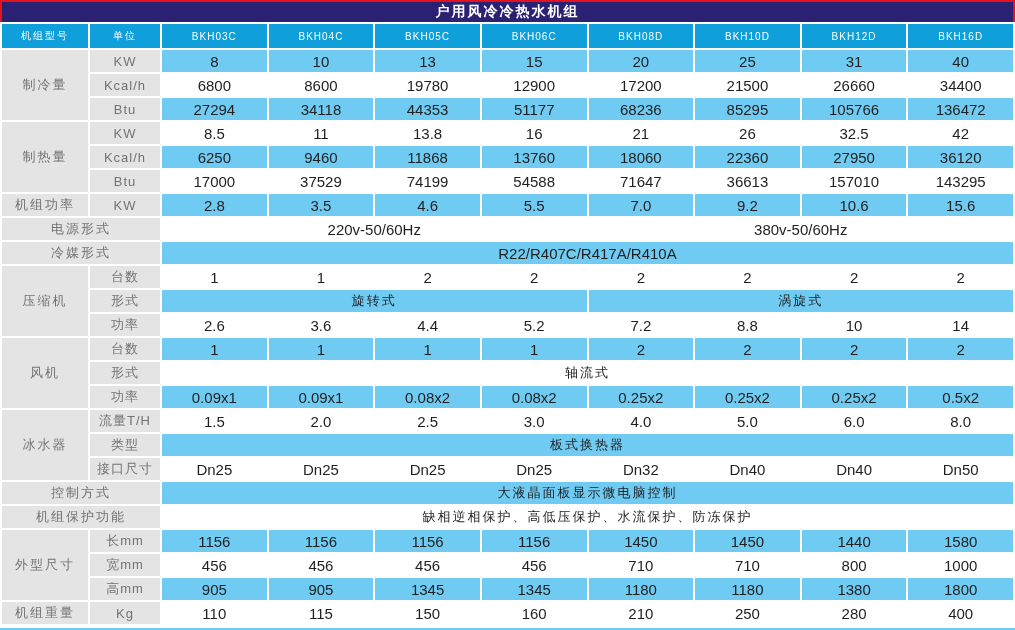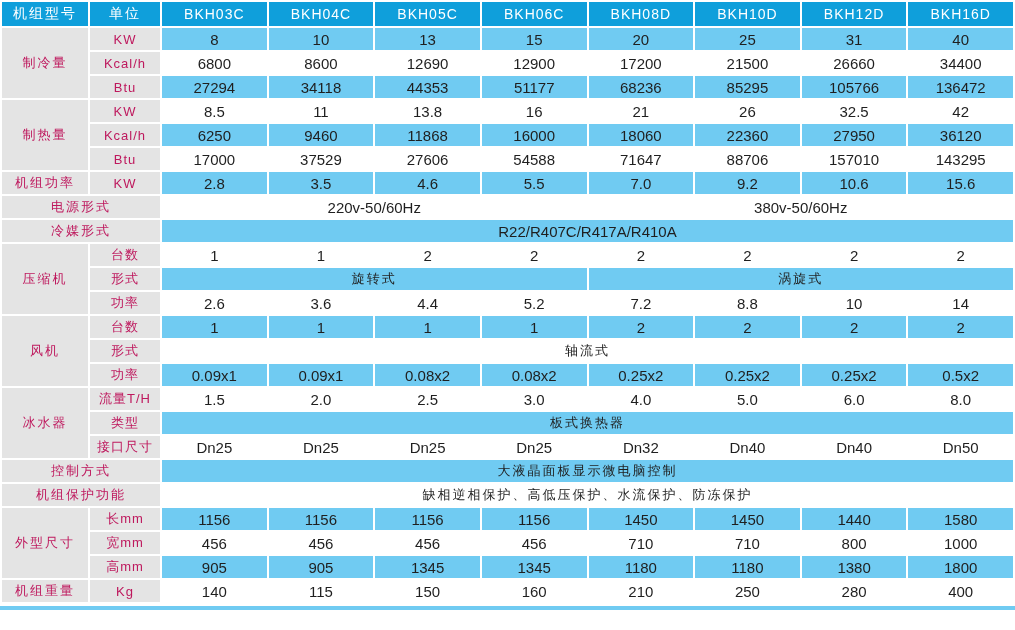--- a/index.html
+++ b/index.html
@@ -20,38 +20,39 @@
   table.spec-table{
     width:1015px;border-collapse:collapse;table-layout:fixed;
   }
   .spec-table th,.spec-table td{
     box-sizing:border-box;border:2px solid #fff;
     text-align:center;vertical-align:middle;
     padding:0;overflow:hidden;white-space:nowrap;
   }
   .spec-table thead th{
     height:26px;background:var(--header-bg,#0f9fdb);
-    color:#fff;font-size:14px;font-weight:normal;letter-spacing:2px;
+    color:#fff;font-size:10px;font-weight:normal;letter-spacing:2px;
   }
   .spec-table thead th.model-h{letter-spacing:1px;margin-left:30px;}
   .spec-table tbody td{height:24px;font-size:15px;}
   .spec-table td.lbl{
     background:var(--label-bg,#e4e4e4);
-    font-size:13px;letter-spacing:2px;color:#be185d;
+    font-size:13px;letter-spacing:2px;color:#737373;
   }
   .spec-table td.unit-lbl{letter-spacing:1px;}
   .spec-table td.val{background:#fff;}
   .spec-table tr.blue td.val{background:var(--row-blue,#70cbf2);}
   .spec-table td.cjk{font-size:13px;letter-spacing:2px;margin-left:8px;}
   .bottom-strip{height:4px;background:var(--row-blue,#70cbf2);margin-top:2px;}
 </style>
 </head>
 <body>
 
 <div class="page">
+  <div class="title-bar">户用风冷冷热水机组</div>
 
   <table class="spec-table">
     <colgroup>
       <col style="width:88px">
       <col style="width:72px">
       <col>
         <col>
         <col>
         <col>
         <col>
@@ -83,21 +84,21 @@
           <td class="val">15</td>
           <td class="val">20</td>
           <td class="val">25</td>
           <td class="val">31</td>
           <td class="val">40</td>
         </tr>
         <tr class="white">
           <td class="lbl unit-lbl">Kcal/h</td>
           <td class="val">6800</td>
           <td class="val">8600</td>
-          <td class="val">12690</td>
+          <td class="val">19780</td>
           <td class="val">12900</td>
           <td class="val">17200</td>
           <td class="val">21500</td>
           <td class="val">26660</td>
           <td class="val">34400</td>
         </tr>
         <tr class="blue">
           <td class="lbl unit-lbl">Btu</td>
           <td class="val">27294</td>
           <td class="val">34118</td>
@@ -118,34 +119,34 @@
           <td class="val">21</td>
           <td class="val">26</td>
           <td class="val">32.5</td>
           <td class="val">42</td>
         </tr>
         <tr class="blue">
           <td class="lbl unit-lbl">Kcal/h</td>
           <td class="val">6250</td>
           <td class="val">9460</td>
           <td class="val">11868</td>
-          <td class="val">16000</td>
+          <td class="val">13760</td>
           <td class="val">18060</td>
           <td class="val">22360</td>
           <td class="val">27950</td>
           <td class="val">36120</td>
         </tr>
         <tr class="white">
           <td class="lbl unit-lbl">Btu</td>
           <td class="val">17000</td>
           <td class="val">37529</td>
-          <td class="val">27606</td>
+          <td class="val">74199</td>
           <td class="val">54588</td>
           <td class="val">71647</td>
-          <td class="val">88706</td>
+          <td class="val">36613</td>
           <td class="val">157010</td>
           <td class="val">143295</td>
         </tr>
         <tr class="blue">
           <td class="lbl" rowspan="1">机组功率</td>
           <td class="lbl unit-lbl">KW</td>
           <td class="val">2.8</td>
           <td class="val">3.5</td>
           <td class="val">4.6</td>
           <td class="val">5.5</td>
@@ -283,21 +284,21 @@
           <td class="val">1345</td>
           <td class="val">1345</td>
           <td class="val">1180</td>
           <td class="val">1180</td>
           <td class="val">1380</td>
           <td class="val">1800</td>
         </tr>
         <tr class="white">
           <td class="lbl" rowspan="1">机组重量</td>
           <td class="lbl unit-lbl">Kg</td>
-          <td class="val">140</td>
+          <td class="val">110</td>
           <td class="val">115</td>
           <td class="val">150</td>
           <td class="val">160</td>
           <td class="val">210</td>
           <td class="val">250</td>
           <td class="val">280</td>
           <td class="val">400</td>
         </tr>
       </tbody>
   </table>

